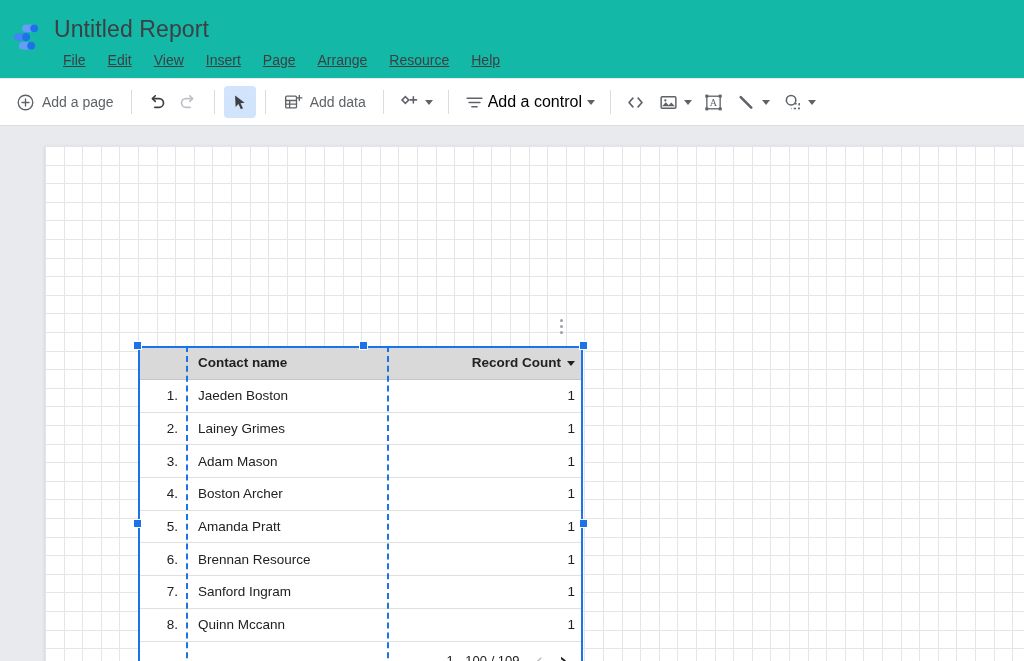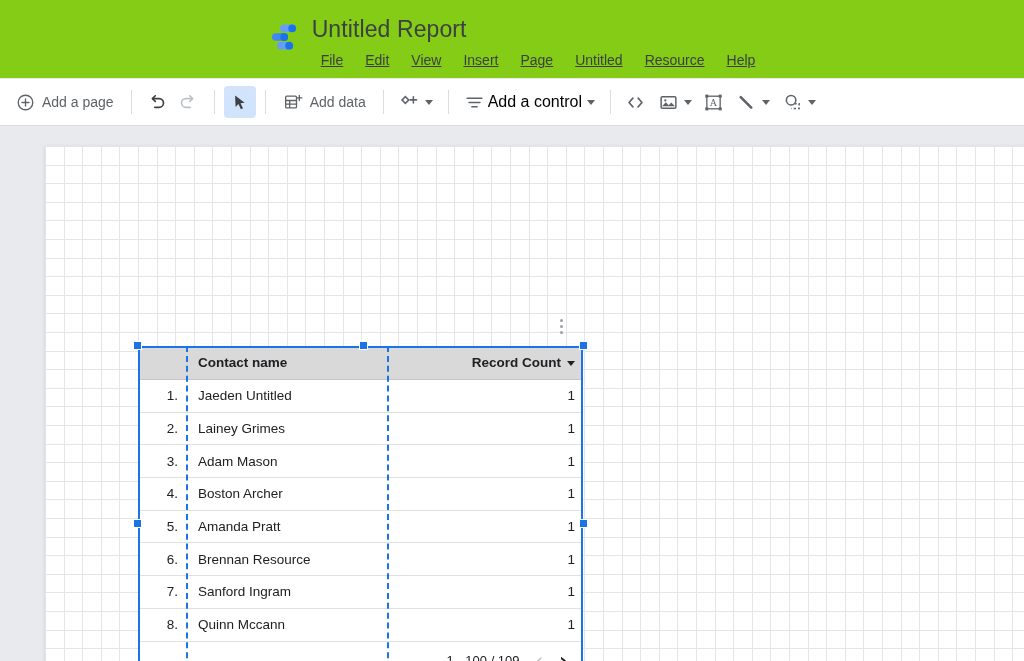--- a/index.html
+++ b/index.html
@@ -7,26 +7,25 @@
     width: 1024px; height: 661px;
     overflow: hidden;
     font-family: "Liberation Sans", sans-serif;
     background: #ffffff;
     -webkit-font-smoothing: antialiased;
   }
 
   
   .header {
     height: 78px;
-    background: #84cc16;
+    background: #14b8a6;
     display: flex;
     align-items: flex-start;
     padding: 12px 0 0 0;
     position: relative;
-    justify-content: center;
   }
   .logo-wrap {
     width: 52px;
     display: flex;
     justify-content: center;
     padding-top: 8px;
   }
   .logo { width: 34px; height: 34px; display: block; }
   .title-block { padding-top: 2px; }
   .report-title {
@@ -262,21 +261,21 @@
     </svg>
   </div>
   <div class="title-block">
     <div class="report-title">Untitled Report</div>
     <div class="menubar">
       <div class="menu-item">File</div>
       <div class="menu-item">Edit</div>
       <div class="menu-item">View</div>
       <div class="menu-item">Insert</div>
       <div class="menu-item">Page</div>
-      <div class="menu-item">Untitled</div>
+      <div class="menu-item">Arrange</div>
       <div class="menu-item">Resource</div>
       <div class="menu-item">Help</div>
     </div>
   </div>
 </div>
 
 <div class="toolbar">
 
   <div class="tb-btn">
     <svg width="19" height="19" viewBox="0 0 24 24" fill="none" stroke="#5f6368" stroke-width="1.7">
@@ -405,21 +404,21 @@
               <th class="num-col"></th>
               <th>Contact name</th>
               <th class="metric">
                 <span>Record Count</span><span class="sort-caret"></span>
               </th>
             </tr>
           </thead>
           <tbody>
             <tr>
               <td class="num-col">1.</td>
-              <td>Jaeden Untitled</td>
+              <td>Jaeden Boston</td>
               <td class="metric">1</td>
             </tr>
             <tr>
               <td class="num-col">2.</td>
               <td>Lainey Grimes</td>
               <td class="metric">1</td>
             </tr>
             <tr>
               <td class="num-col">3.</td>
               <td>Adam Mason</td>

